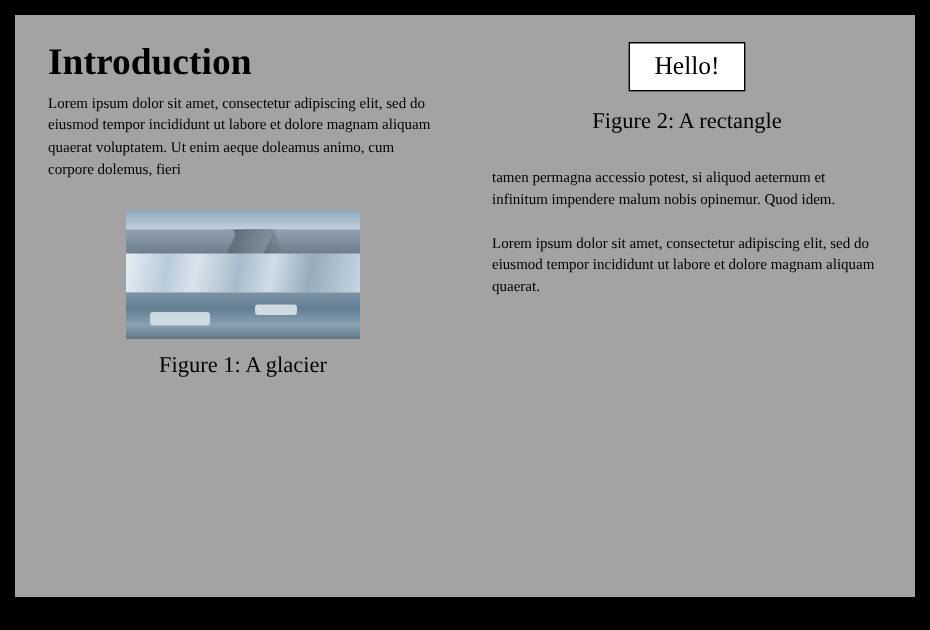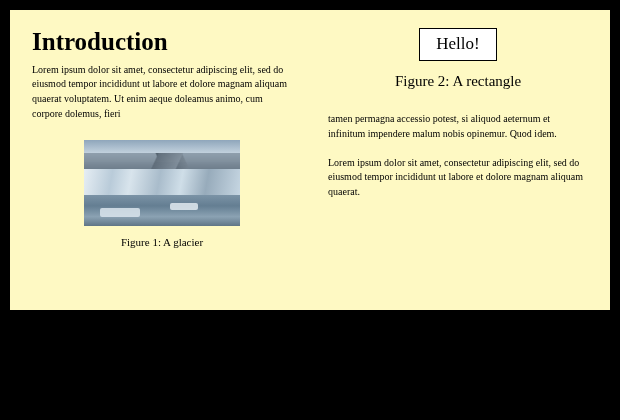--- a/index.html
+++ b/index.html
@@ -11,22 +11,22 @@
     width: 620px;
     height: 420px;
     overflow: hidden;
     font-family: "Liberation Serif", serif;
   }
   .page {
     position: absolute;
     left: 10px;
     top: 10px;
     width: 600px;
-    height: 300px;
-    background: #fef9c3;
+    height: 388px;
+    background: #a3a3a3;
     box-sizing: border-box;
   }
   .columns {
     position: absolute;
     left: 0;
     top: 0;
     width: 600px;
     height: 400px;
     display: flex;
     flex-direction: row;
@@ -61,21 +61,21 @@
   }
   p.body-text + p.body-text {
     margin-top: 14px;
   }
   .figure {
     margin-top: 18px;
     text-align: center;
   }
   .caption {
     font-family: "Liberation Serif", serif;
-    font-size: 11px;
+    font-size: 15px;
     color: #000000;
     margin-top: 10px;
     text-align: center;
   }
   
   .photo {
     width: 156px;
     height: 86px;
     margin: 0 auto;
     position: relative;

